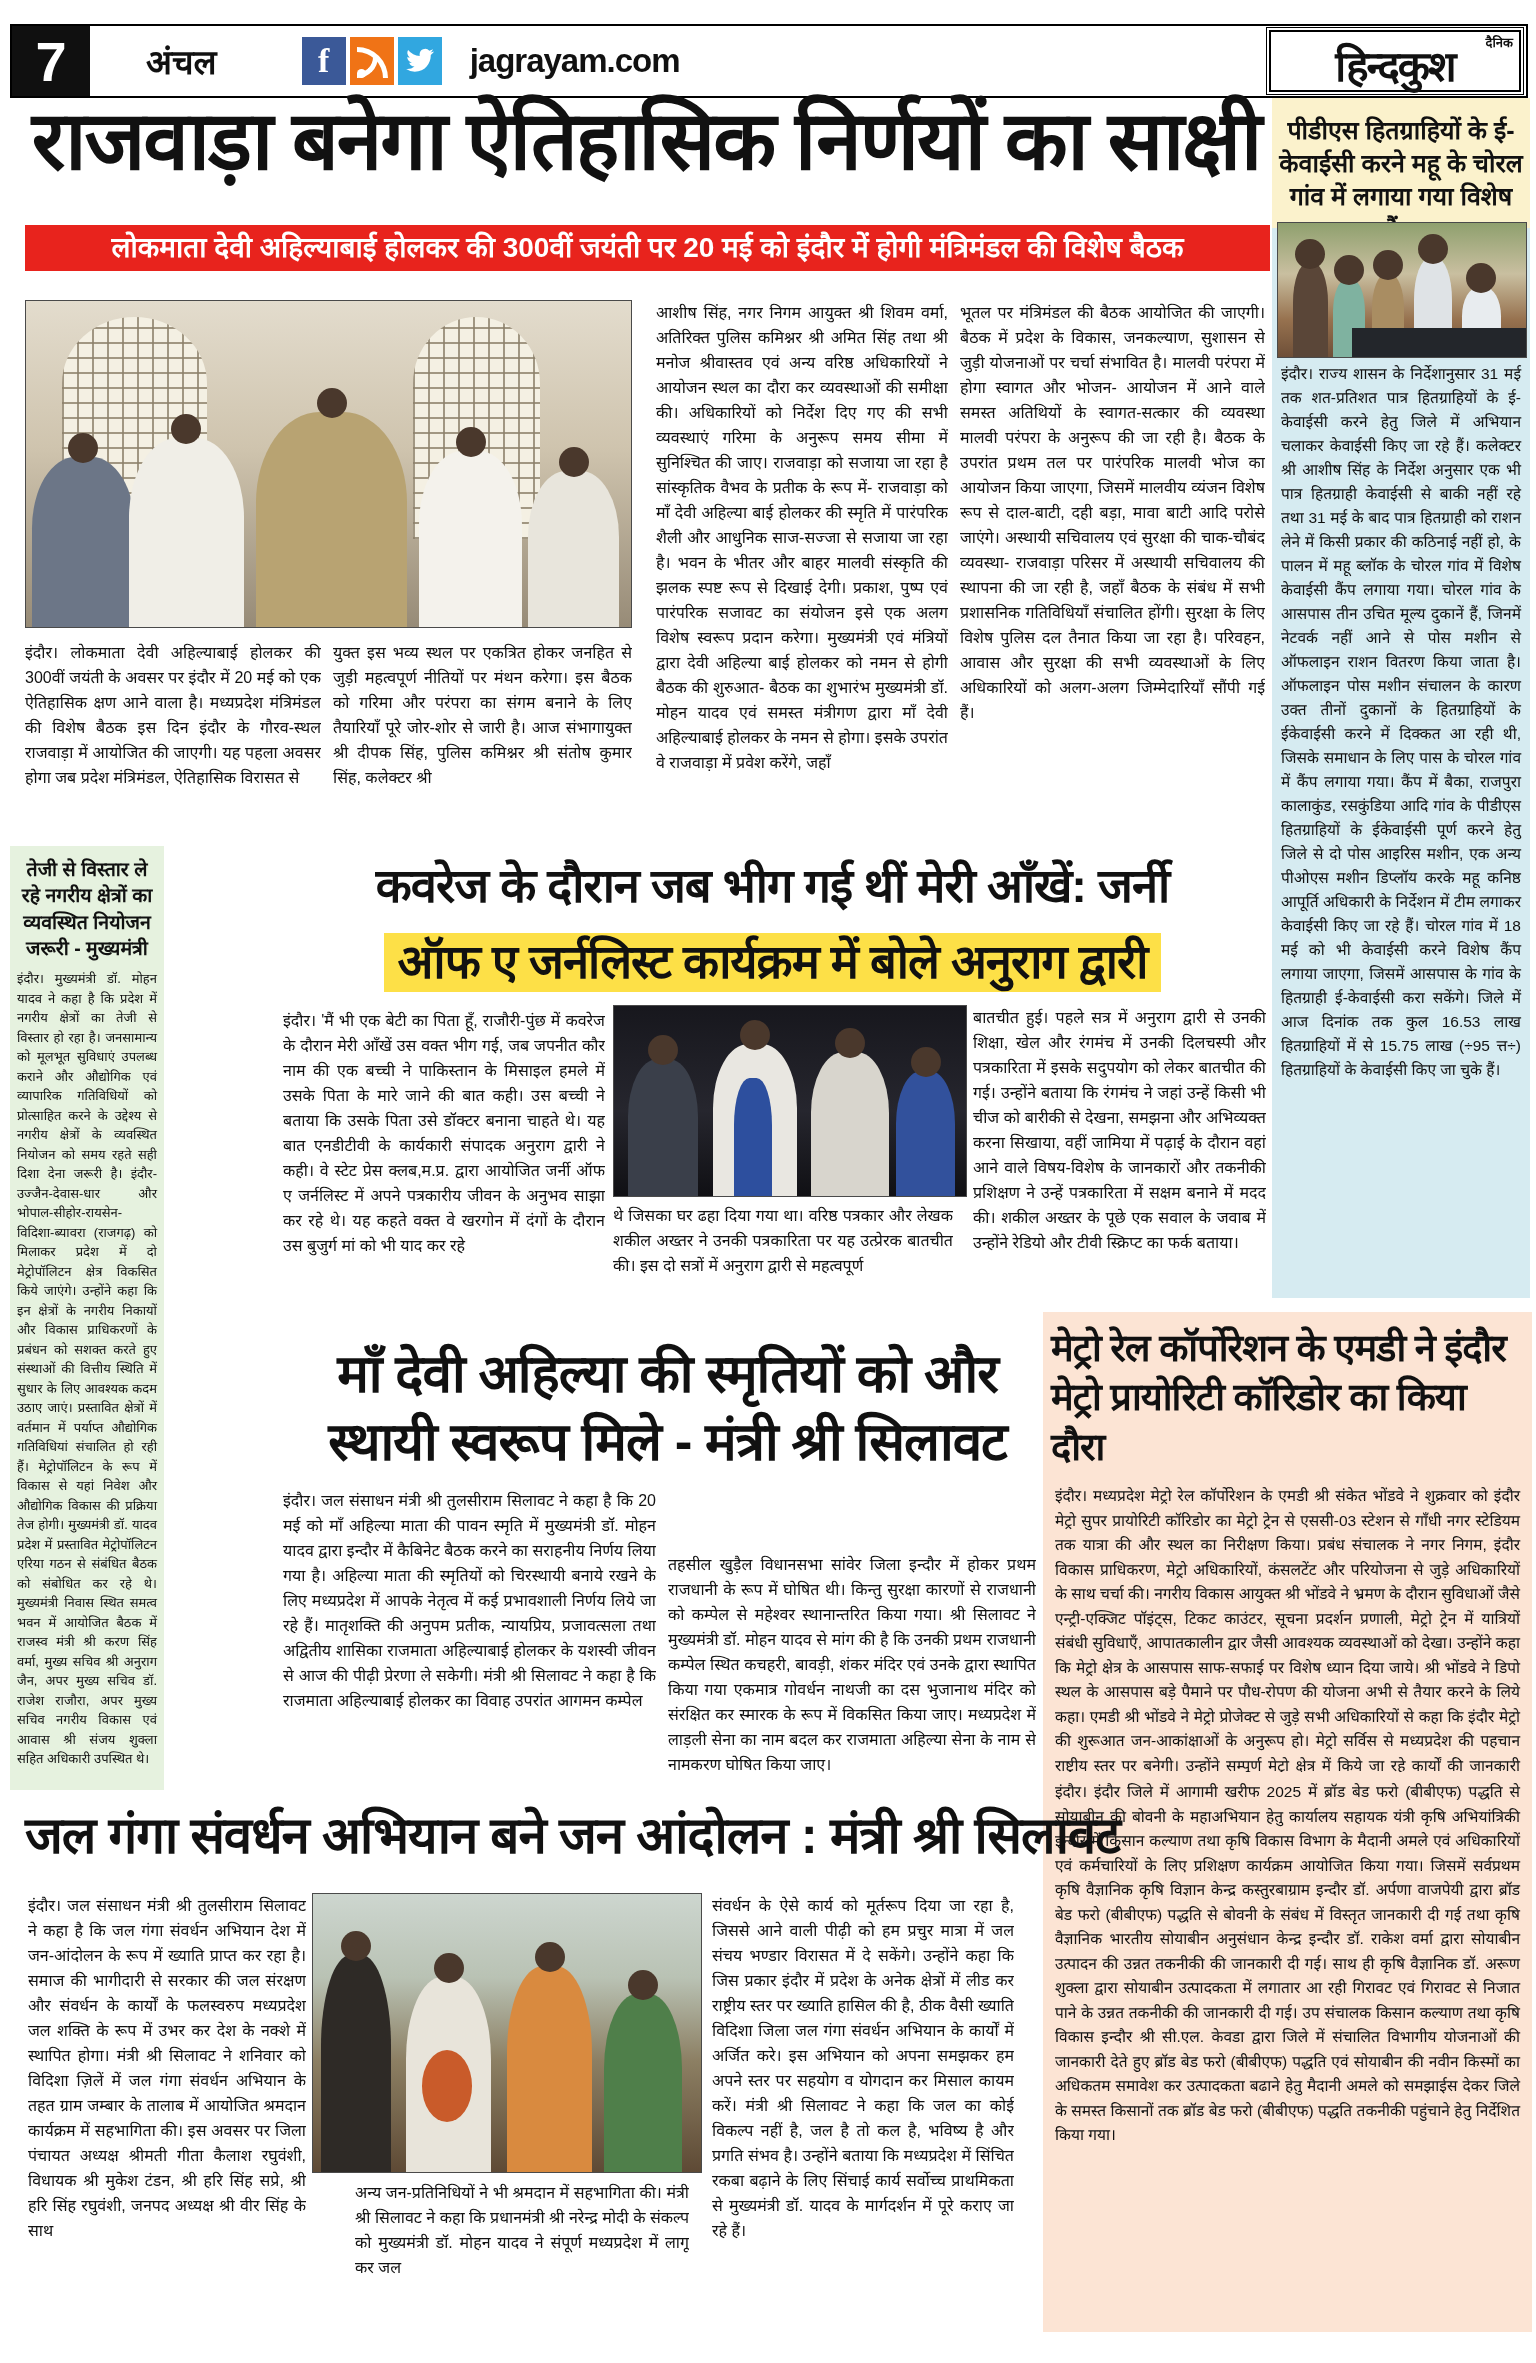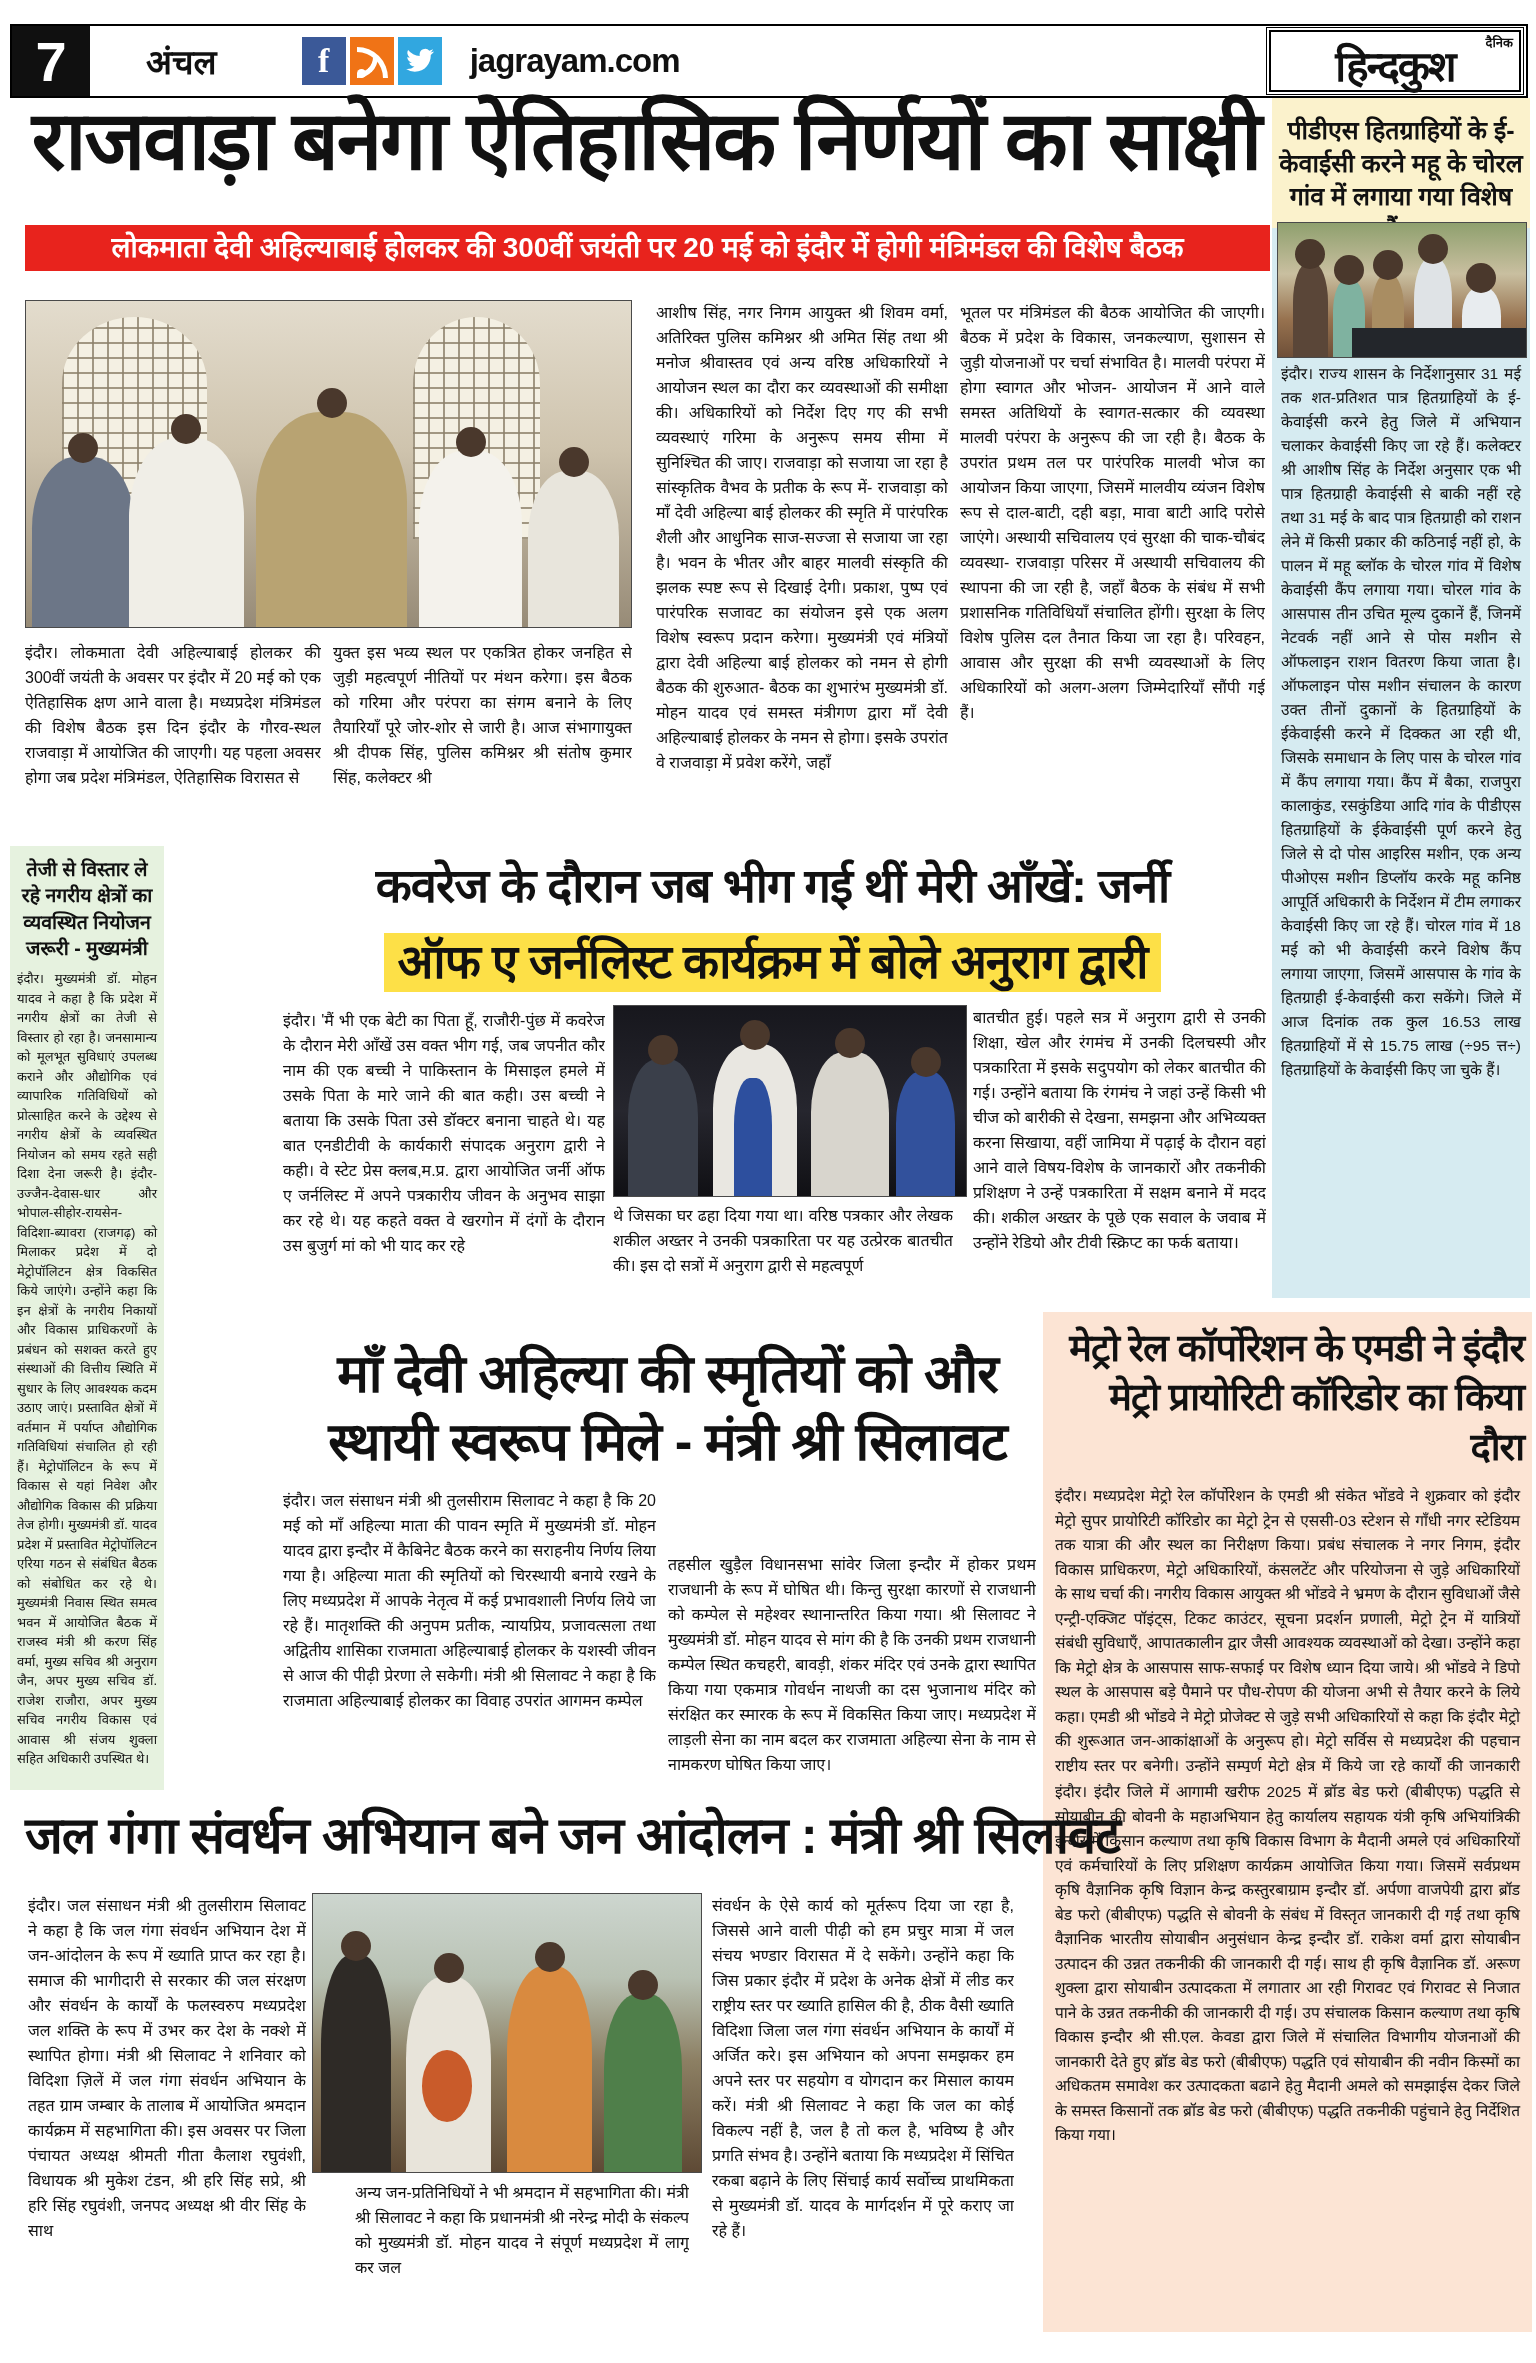--- a/index.html
+++ b/index.html
@@ -52,21 +52,21 @@
   #jr-head .hl{background:#fde047;padding:2px 14px 4px 14px;}
   #jr-col1{left:283px;top:1008px;width:322px;height:328px;}
   #jr-col2{left:613px;top:1203px;width:340px;height:133px;}
   #jr-col3{left:973px;top:1005px;width:293px;height:331px;}
   
   #ah-head{left:295px;top:1340px;width:745px;text-align:center;font-size:53px;font-weight:800;letter-spacing:-1px;line-height:68px;white-space:nowrap;}
   #ah-col1{left:283px;top:1488px;width:373px;height:304px;}
   #ah-col2{left:668px;top:1552px;width:368px;height:304px;}
   
   #peach{left:1043px;top:1312px;width:489px;height:1020px;background:#fce4d4;overflow:hidden;}
-  #metro-head{padding:12px 8px 4px 8px;font-size:38px;font-weight:800;line-height:1.3;text-align:right;letter-spacing:-1px;}
+  #metro-head{padding:12px 8px 4px 8px;font-size:38px;font-weight:800;line-height:1.3;text-align:left;letter-spacing:-1px;}
   #metro-body{padding:8px 12px 0 12px;font-size:15.5px;line-height:24.5px;text-align:justify;height:288px;overflow:hidden;}
   #kharif-head{padding:14px 8px 2px 8px;font-size:28px;font-weight:800;line-height:1.35;text-align:center;}
   #kharif-body{padding:8px 12px;font-size:15.5px;line-height:24.5px;text-align:justify;height:468px;overflow:hidden;}
   
   #jg-head{left:25px;top:1798px;width:1012px;text-align:center;font-size:51px;font-weight:800;letter-spacing:-1px;white-space:nowrap;}
   #jg-col1{left:28px;top:1893px;width:278px;height:400px;}
   #jg-col2{left:355px;top:2180px;width:334px;height:162px;}
   #jg-col3{left:712px;top:1893px;width:302px;height:400px;}
 </style>
 </head>

